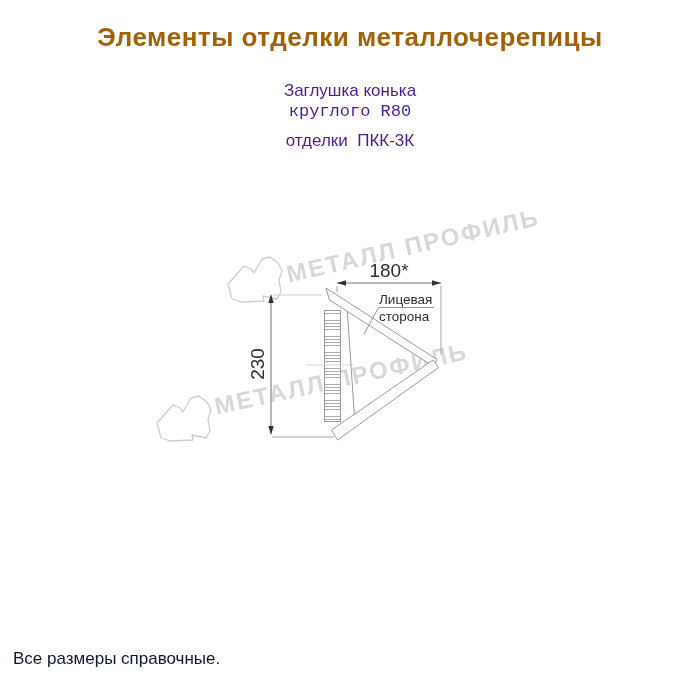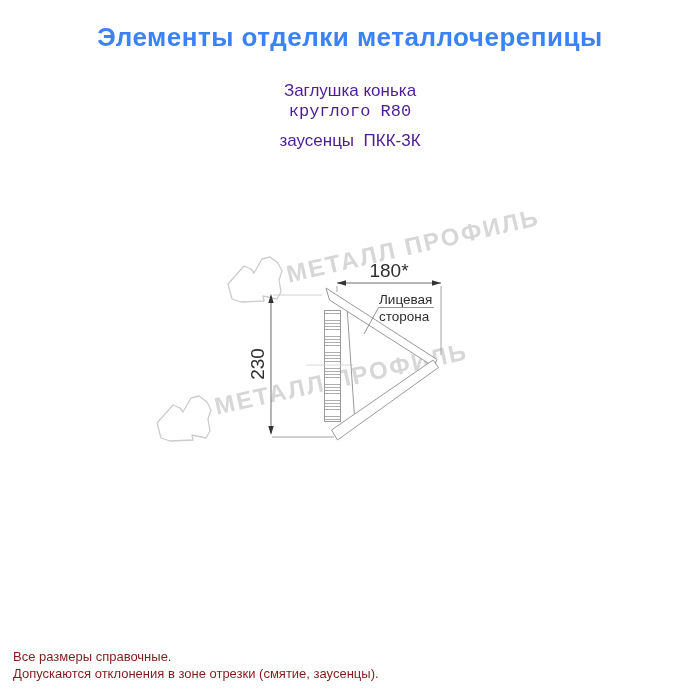--- a/index.html
+++ b/index.html
@@ -1,52 +1,52 @@
 <!DOCTYPE html>
 <html><head>
 <meta charset="utf-8">
 <style>
   html,body{margin:0;padding:0;background:#ffffff;}
   body{font-family:"Liberation Sans", sans-serif;}
   .page{position:relative;width:700px;height:700px;background:#fff;overflow:hidden;}
 
   .title{position:absolute;left:0;right:0;top:22px;text-align:center;
-         font-size:26px;font-weight:bold;color:#3b82f6;letter-spacing:0.5px;}
+         font-size:26px;font-weight:bold;color:#a16207;letter-spacing:0.5px;}
   .sub{position:absolute;left:0;right:0;text-align:center;color:#4c1d95;font-size:17px;}
   .sub1{top:81px;}
   .sub2{top:102px;font-family:Liberation Mono, monospace;}
   .sub3{top:131px;white-space:pre;}
 
   .wm-text{position:absolute;white-space:nowrap;font-weight:bold;font-size:24px;
            letter-spacing:2px;color:#d7d7d7;transform-origin:0 50%;}
   .wm1{left:287px;top:261px;transform:rotate(-13deg);}
   .wm2{left:215px;top:393px;transform:rotate(-12.5deg);}
   .wm-logo{position:absolute;}
   .wm-logo1{left:227px;top:253px;}
   .wm-logo2{left:156px;top:392px;}
 
   .ribs{position:absolute;left:324px;top:310px;width:17px;height:112px;
         border:1px solid #9a9a9a;box-sizing:border-box;
         background:repeating-linear-gradient(180deg,#ffffff 0px,#ffffff 2.4px,#adadad 2.4px,#adadad 3.2px);}
 
   .drawing{position:absolute;left:0;top:0;}
 
-  .footer{position:absolute;left:13px;color:#7f1d1d;font-size:13px;}
+  .footer{position:absolute;left:13px;color:#0f172a;font-size:17px;}
   .footer1{top:649px;}
   .footer2{top:666px;}
 </style>
 </head>
 <body>
 
 <div class="page">
 
   <div class="title">Элементы отделки металлочерепицы</div>
   <div class="sub sub1">Заглушка конька</div>
   <div class="sub sub2">круглого R80</div>
-  <div class="sub sub3">заусенцы  ПКК-3К</div>
+  <div class="sub sub3">отделки  ПКК-3К</div>
 
   <svg class="wm-logo wm-logo1" width="60" height="56" viewBox="0 0 60 56">
     <polygon points="5,46 1,31 9,22 17,13 24,16 27,20 35,6 43,4 51,10 55,18 52,27 54,39 50,46 36,43 37,48 14,49" fill="none" stroke="#cccccc" stroke-width="1.3" stroke-linejoin="round"></polygon>
   </svg>
   <div class="wm-text wm1">МЕТАЛЛ ПРОФИЛЬ</div>
 
   <svg class="wm-logo wm-logo2" width="60" height="56" viewBox="0 0 60 56">
     <polygon points="5,46 1,31 9,22 17,13 24,16 27,20 35,6 43,4 51,10 55,18 52,27 54,39 50,46 36,43 37,48 14,49" fill="none" stroke="#cccccc" stroke-width="1.3" stroke-linejoin="round"></polygon>
   </svg>
   <div class="wm-text wm2">МЕТАЛЛ ПРОФИЛЬ</div>
@@ -82,15 +82,14 @@
     </g>
 
     <g>
       <polyline points="364,334 378.5,307.5 434,307.5" fill="none" stroke="#8a8a8a" stroke-width="0.9"></polyline>
       <text x="379" y="304" font-size="13.5" fill="#2e2e2e" font-family="Liberation Sans, sans-serif">Лицевая</text>
       <text x="379" y="321" font-size="13.5" fill="#2e2e2e" font-family="Liberation Sans, sans-serif">сторона</text>
     </g>
   </svg>
 
   <div class="footer footer1">Все размеры справочные.</div>
-  <div class="footer footer2">Допускаются отклонения в зоне отрезки (смятие, заусенцы).</div>
 
 </div>
 
 </body></html>

